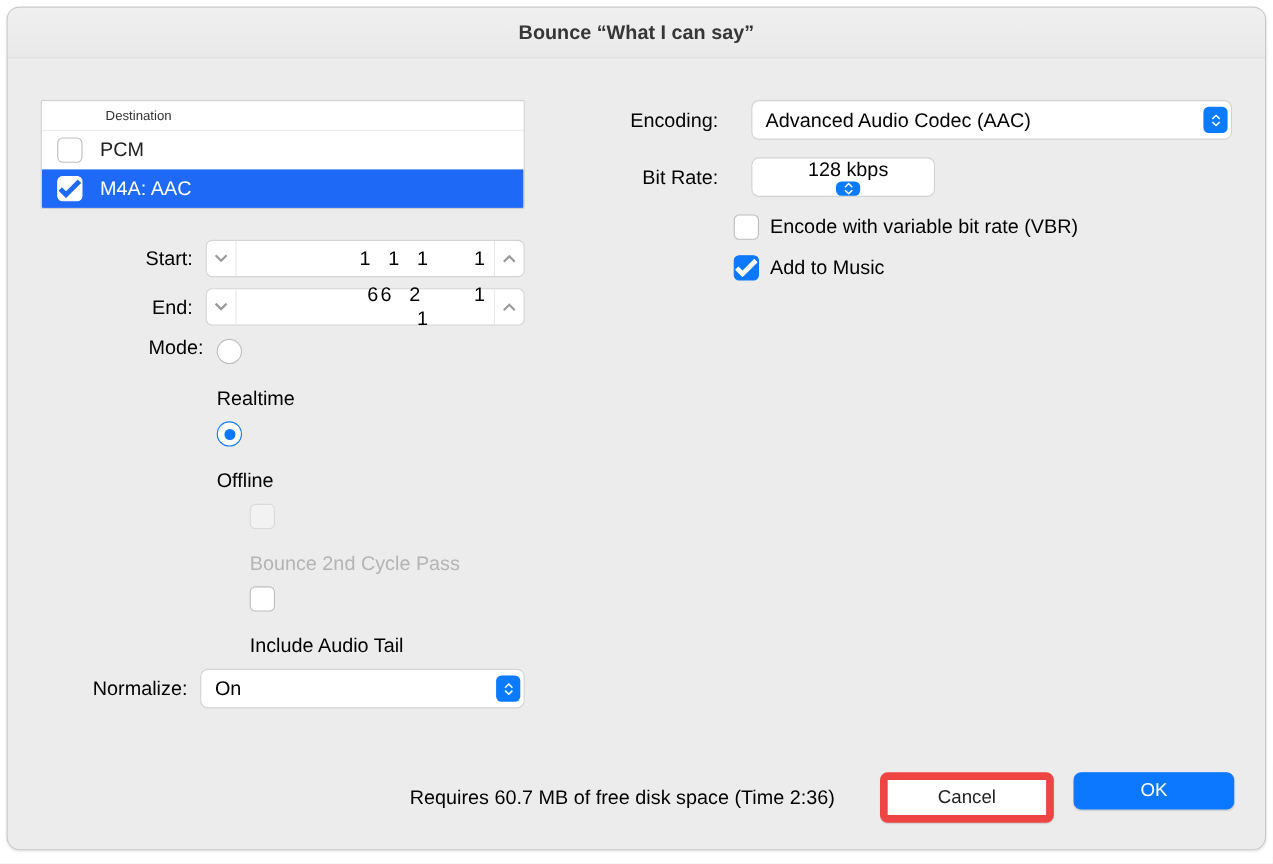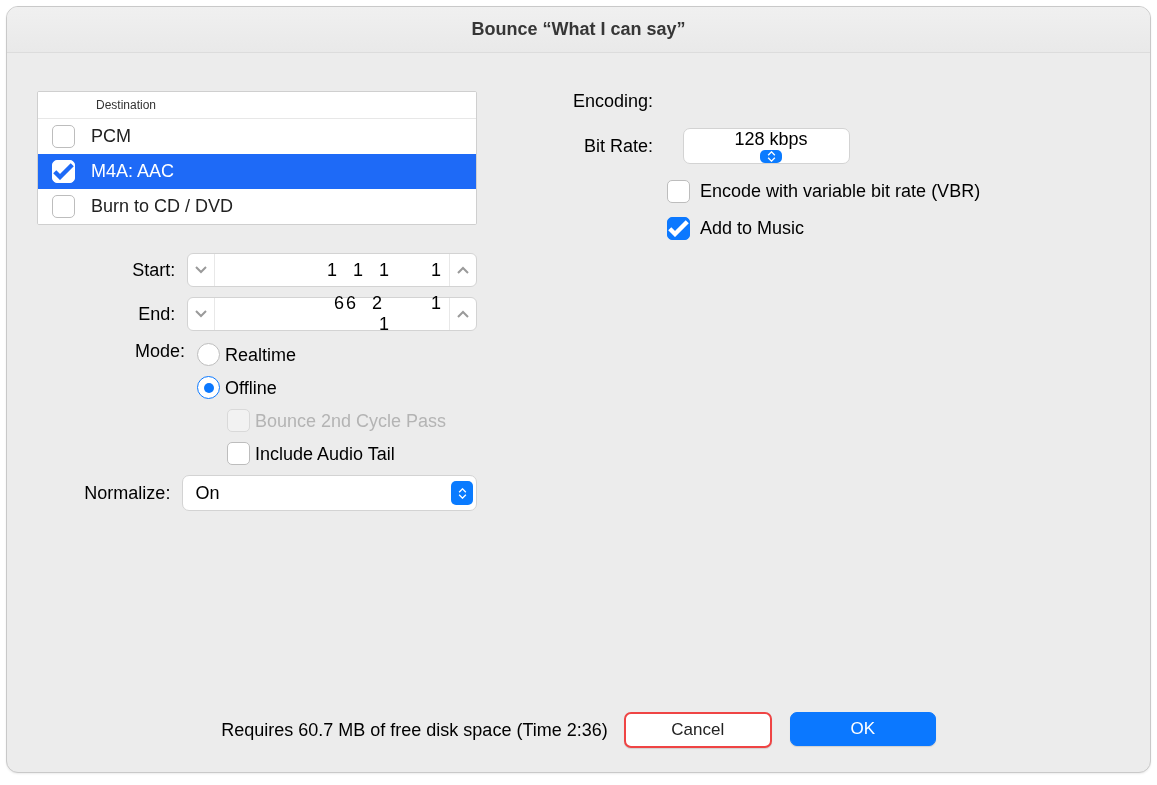--- a/index.html
+++ b/index.html
@@ -145,21 +145,21 @@
   .time-box .step.left { border-right: 1px solid #e8e8e8; }
   .time-box .step.right { border-left: 1px solid #e8e8e8; }
   .time-box svg { width: 12px; height: 8px; }
 
   .radio-col {
     display: flex;
     flex-direction: column;
     gap: 10px;
     padding-top: 2px;
   }
-  .radio-row { display:flex; align-items:flex-end; gap:5px; }
+  .radio-row { display:flex; align-items:flex-start; gap:21px;flex-direction:column; }
   .radio {
     width: 21px; height: 21px;
     border-radius: 50%;
     border: 1px solid #bdbdbd;
     background:#fff;
     display:inline-flex; align-items:center; justify-content:center;
   }
   .radio.checked { border-color: var(--accent-bright); }
   .radio.checked::after {
     content:"";
@@ -213,39 +213,39 @@
   .right-checks {
     margin-left: 134px;
     display:flex; flex-direction:column; gap:14px;
   }
   .check-row { display:flex; align-items:center; gap:10px; }
 
   
   .footer {
     display:flex;
     align-items:center;
-    justify-content: center;
+    justify-content: flex-end;
     padding: 0 28px 24px 28px;
     font-size: 18px;
+    gap: 41px;
   }
   .footer .btns { display:flex; gap:18px; }
   .btn {
     height: 32px;
     min-width: 100px;
     padding: 0 22px;
     border-radius: 7px;
     display:inline-flex; align-items:center; justify-content:center;
     font-size: 17px;
     box-shadow: 0 1px 1px rgba(0,0,0,0.12);
   }
   .btn.secondary {
     background: var(--button-bg);
-    border: 2px solid #ef4444;
+    border: 7px solid #ef4444;
     color: #222;
-    margin-left: 16px;
   }
   .btn.primary {
     background: var(--accent-bright);
     border: 1px solid var(--accent-bright);
     color: #fff;
   }
 </style>
 </head>
 <body>
 
@@ -269,26 +269,20 @@
             <span>PCM</span>
           </div>
           <div class="dest-row selected">
             <span class="chk checked">
               <svg viewBox="0 0 12 10" fill="none" stroke-width="2.5">
                   <path d="M1 5l3 3 7-7"></path>
                 </svg>
             </span>
             <span>M4A: AAC</span>
           </div>
-          <div class="dest-row">
-            <span class="chk">
-              
-            </span>
-            <span>Burn to CD / DVD</span>
-          </div>
         </div>
       </div>
 
       <div class="left-form">
 
         <div class="form-row">
           <div class="label">Start:</div>
           <div class="time-box">
             <div class="step left">
               <svg viewBox="0 0 12 8" fill="none" stroke="#9a9a9a" stroke-width="2">
@@ -376,20 +370,31 @@
           </div>
         </div>
 
       </div>
     </div>
 
     <div class="right-col">
 
       <div class="right-row">
         <div class="rlabel">Encoding:</div>
+        <div class="select">
+          <span>Advanced Audio Codec (AAC)</span>
+          <span class="caret-btn">
+            <svg viewBox="0 0 10 6" fill="none" stroke-width="1.6">
+                <path d="M1 5l4-4 4 4"></path>
+              </svg>
+            <svg viewBox="0 0 10 6" fill="none" stroke-width="1.6">
+                <path d="M1 1l4 4 4-4"></path>
+              </svg>
+          </span>
+        </div>
       </div>
 
       <div class="right-row">
         <div class="rlabel">Bit Rate:</div>
         <div class="select short">
           <span>128 kbps</span>
           <span class="caret-btn">
             <svg viewBox="0 0 10 6" fill="none" stroke-width="1.6">
                 <path d="M1 5l4-4 4 4"></path>
               </svg>

